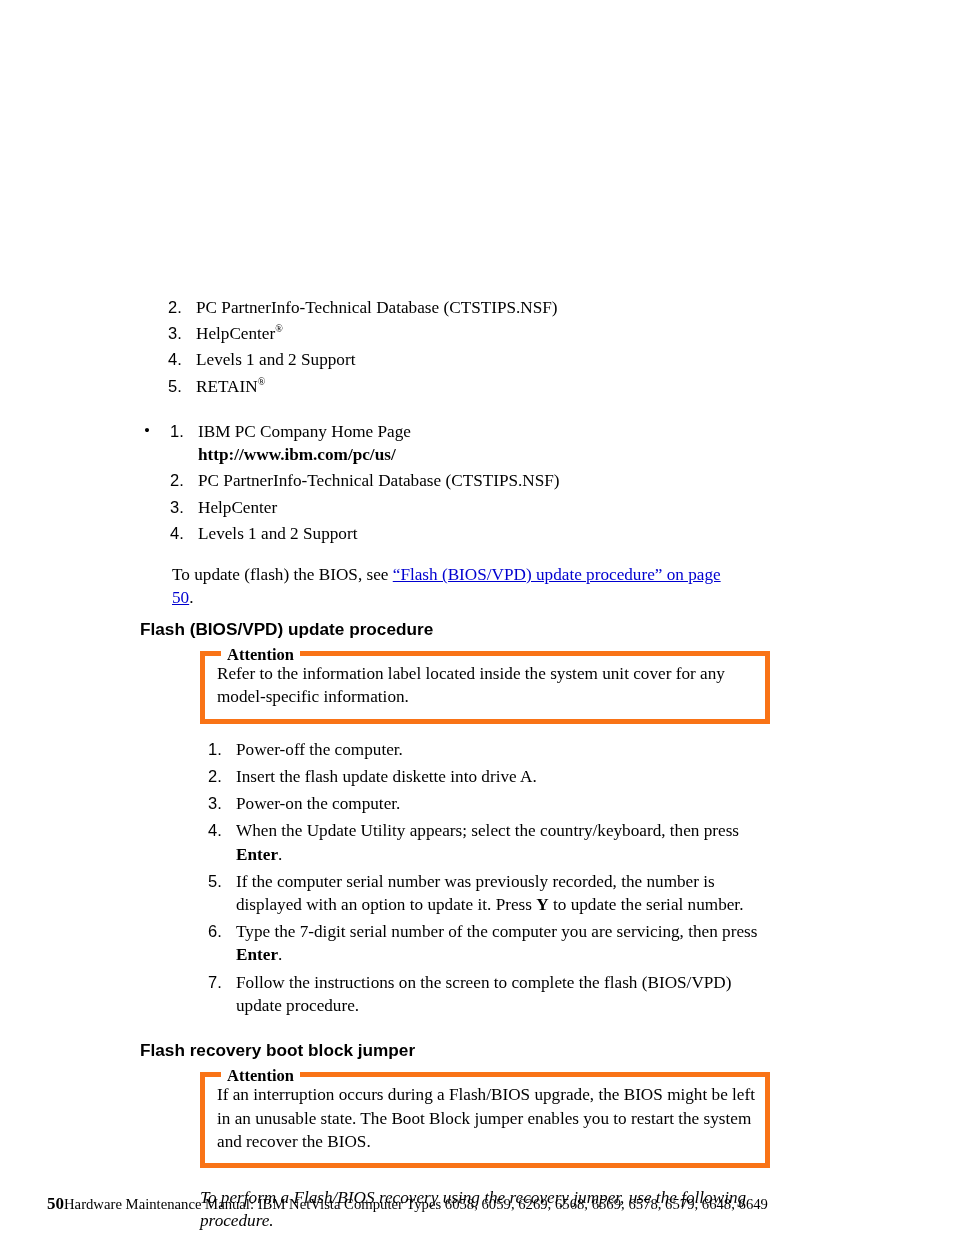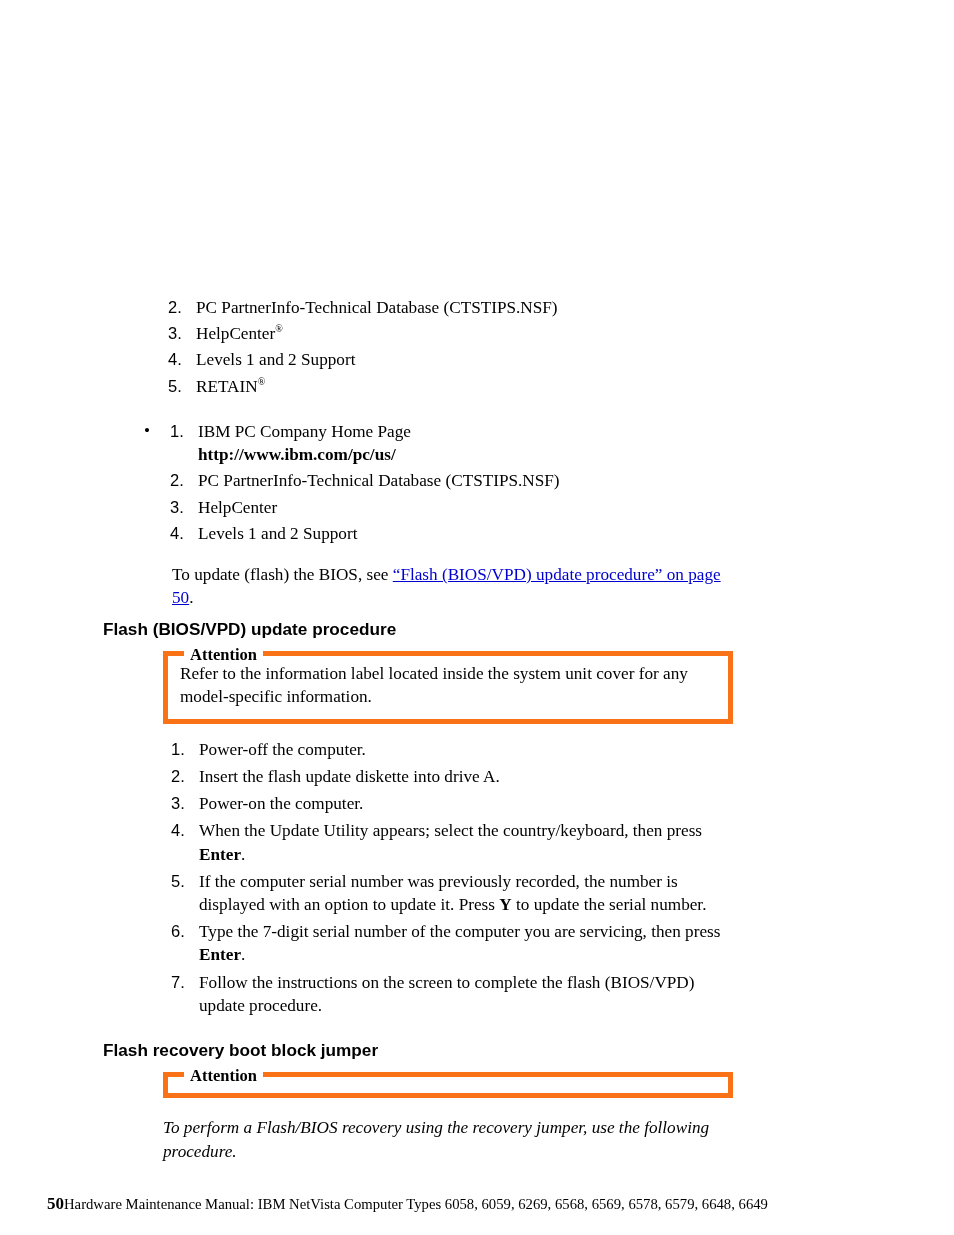--- a/index.html
+++ b/index.html
@@ -157,21 +157,21 @@
           <li><span class="num">4.</span><span>Levels 1 and 2 Support</span></li>
         </ol>
       </li>
     </ul>
 
     <p style="margin:18px 0 0 12px;">
       <span>To update (flash) the BIOS, see </span><a class="link" href="#">“Flash (BIOS/VPD) update procedure” on page 50</a><span>.</span>
     </p>
   </div>
 
-  <div class="content-shift" style="top:618px;">
+  <div class="content-shift" style="top:618px;margin-left:37px;">
     <div class="heading" style="margin-top:0;">Flash (BIOS/VPD) update procedure</div>
 
     <div class="attention-box">
       <span class="legend">Attention</span>
       <div>Refer to the information label located inside the system unit cover for any model-specific information.</div>
     </div>
 
     <ol class="steps" style="margin-left:60px;">
       <li><span class="num">1.</span><span>Power-off the computer.</span></li>
       <li><span class="num">2.</span><span>Insert the flash update diskette into drive A.</span></li>
@@ -179,20 +179,21 @@
       <li><span class="num">4.</span><span>When the Update Utility appears; select the country/keyboard, then press </span><span class="bold">Enter</span><span>.</span></li>
       <li><span class="num">5.</span><span>If the computer serial number was previously recorded, the number is displayed with an option to update it. Press </span><span class="bold">Y</span><span> to update the serial number.</span></li>
       <li><span class="num">6.</span><span>Type the 7-digit serial number of the computer you are servicing, then press </span><span class="bold">Enter</span><span>.</span></li>
       <li><span class="num">7.</span><span>Follow the instructions on the screen to complete the flash (BIOS/VPD) update procedure.</span></li>
     </ol>
 
     <div class="heading">Flash recovery boot block jumper</div>
 
     <div class="attention-box">
       <span class="legend">Attention</span>
+      <div>If an interruption occurs during a Flash/BIOS upgrade, the BIOS might be left in an unusable state. The Boot Block jumper enables you to restart the system and recover the BIOS.</div>
     </div>
 
     <p class="para" style="margin-top:18px;">To perform a Flash/BIOS recovery using the recovery jumper, use the following procedure.</p>
   </div>
 
   <div class="footer">
     <span class="pg">50</span><span>Hardware Maintenance Manual: IBM NetVista Computer Types 6058, 6059, 6269, 6568, 6569, 6578, 6579, 6648, 6649</span>
   </div>
 
 </div>

